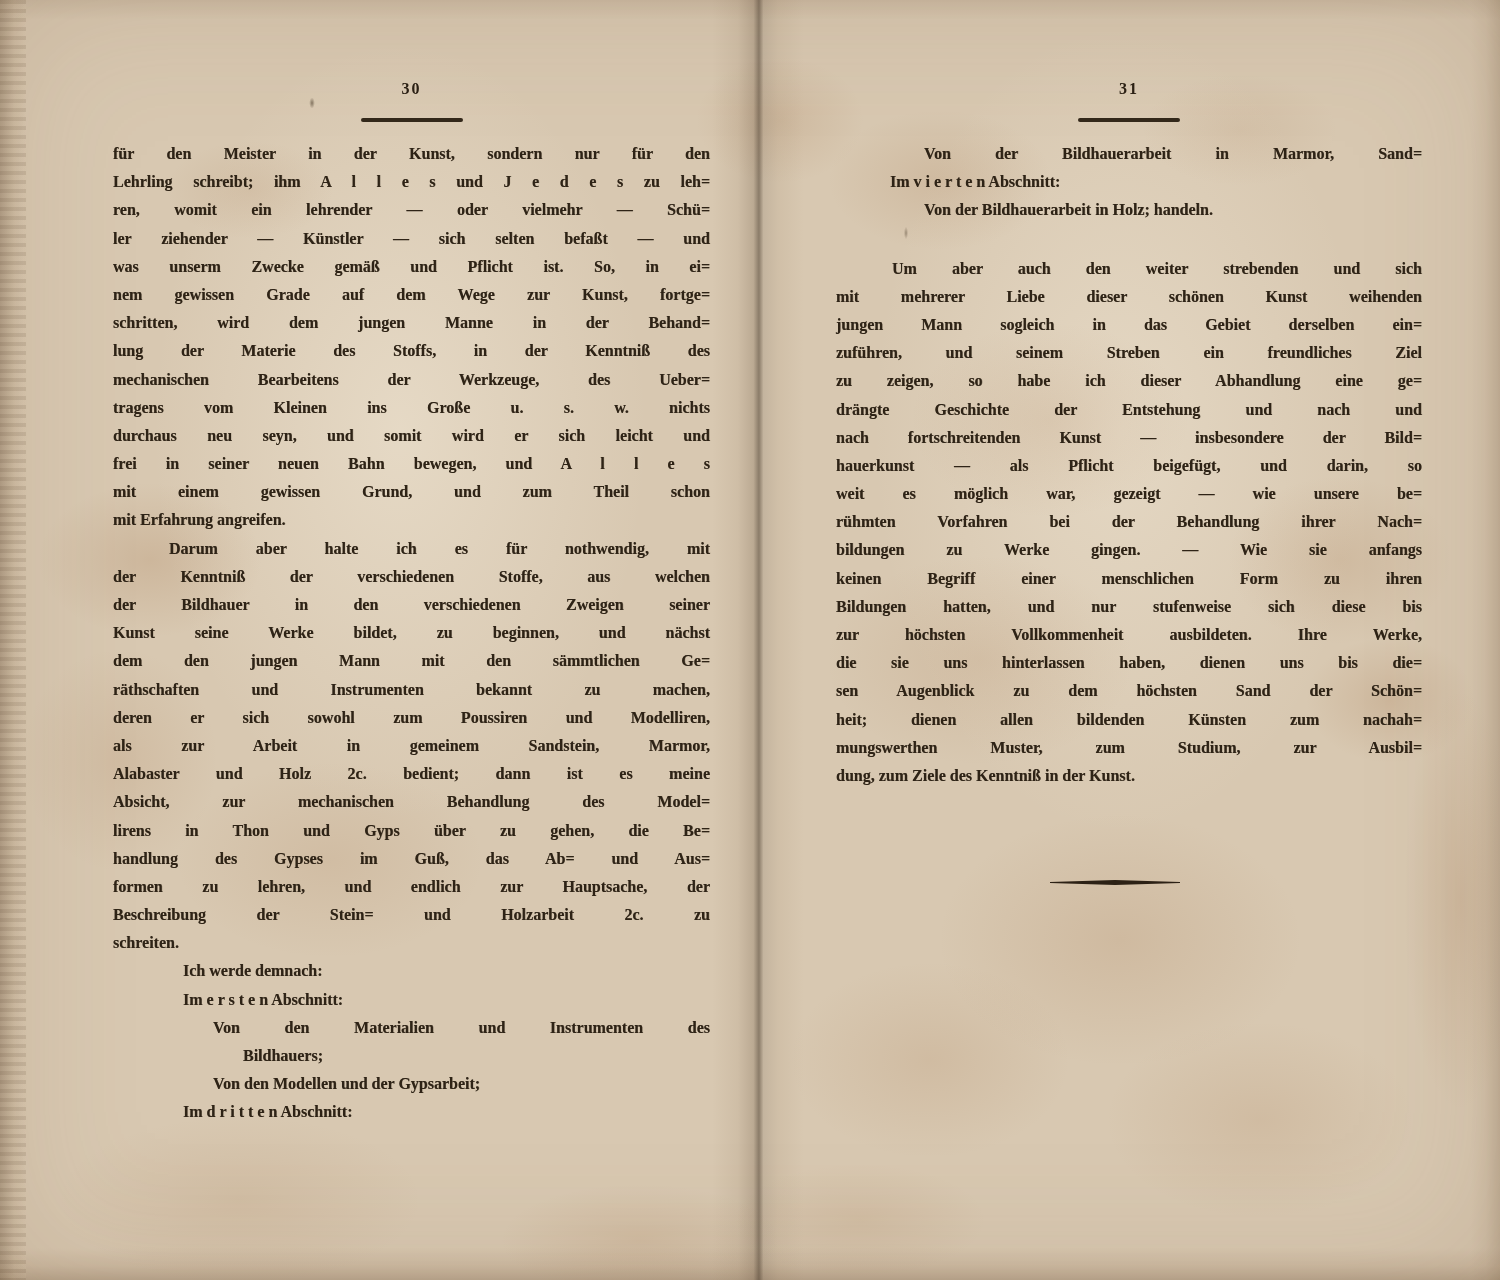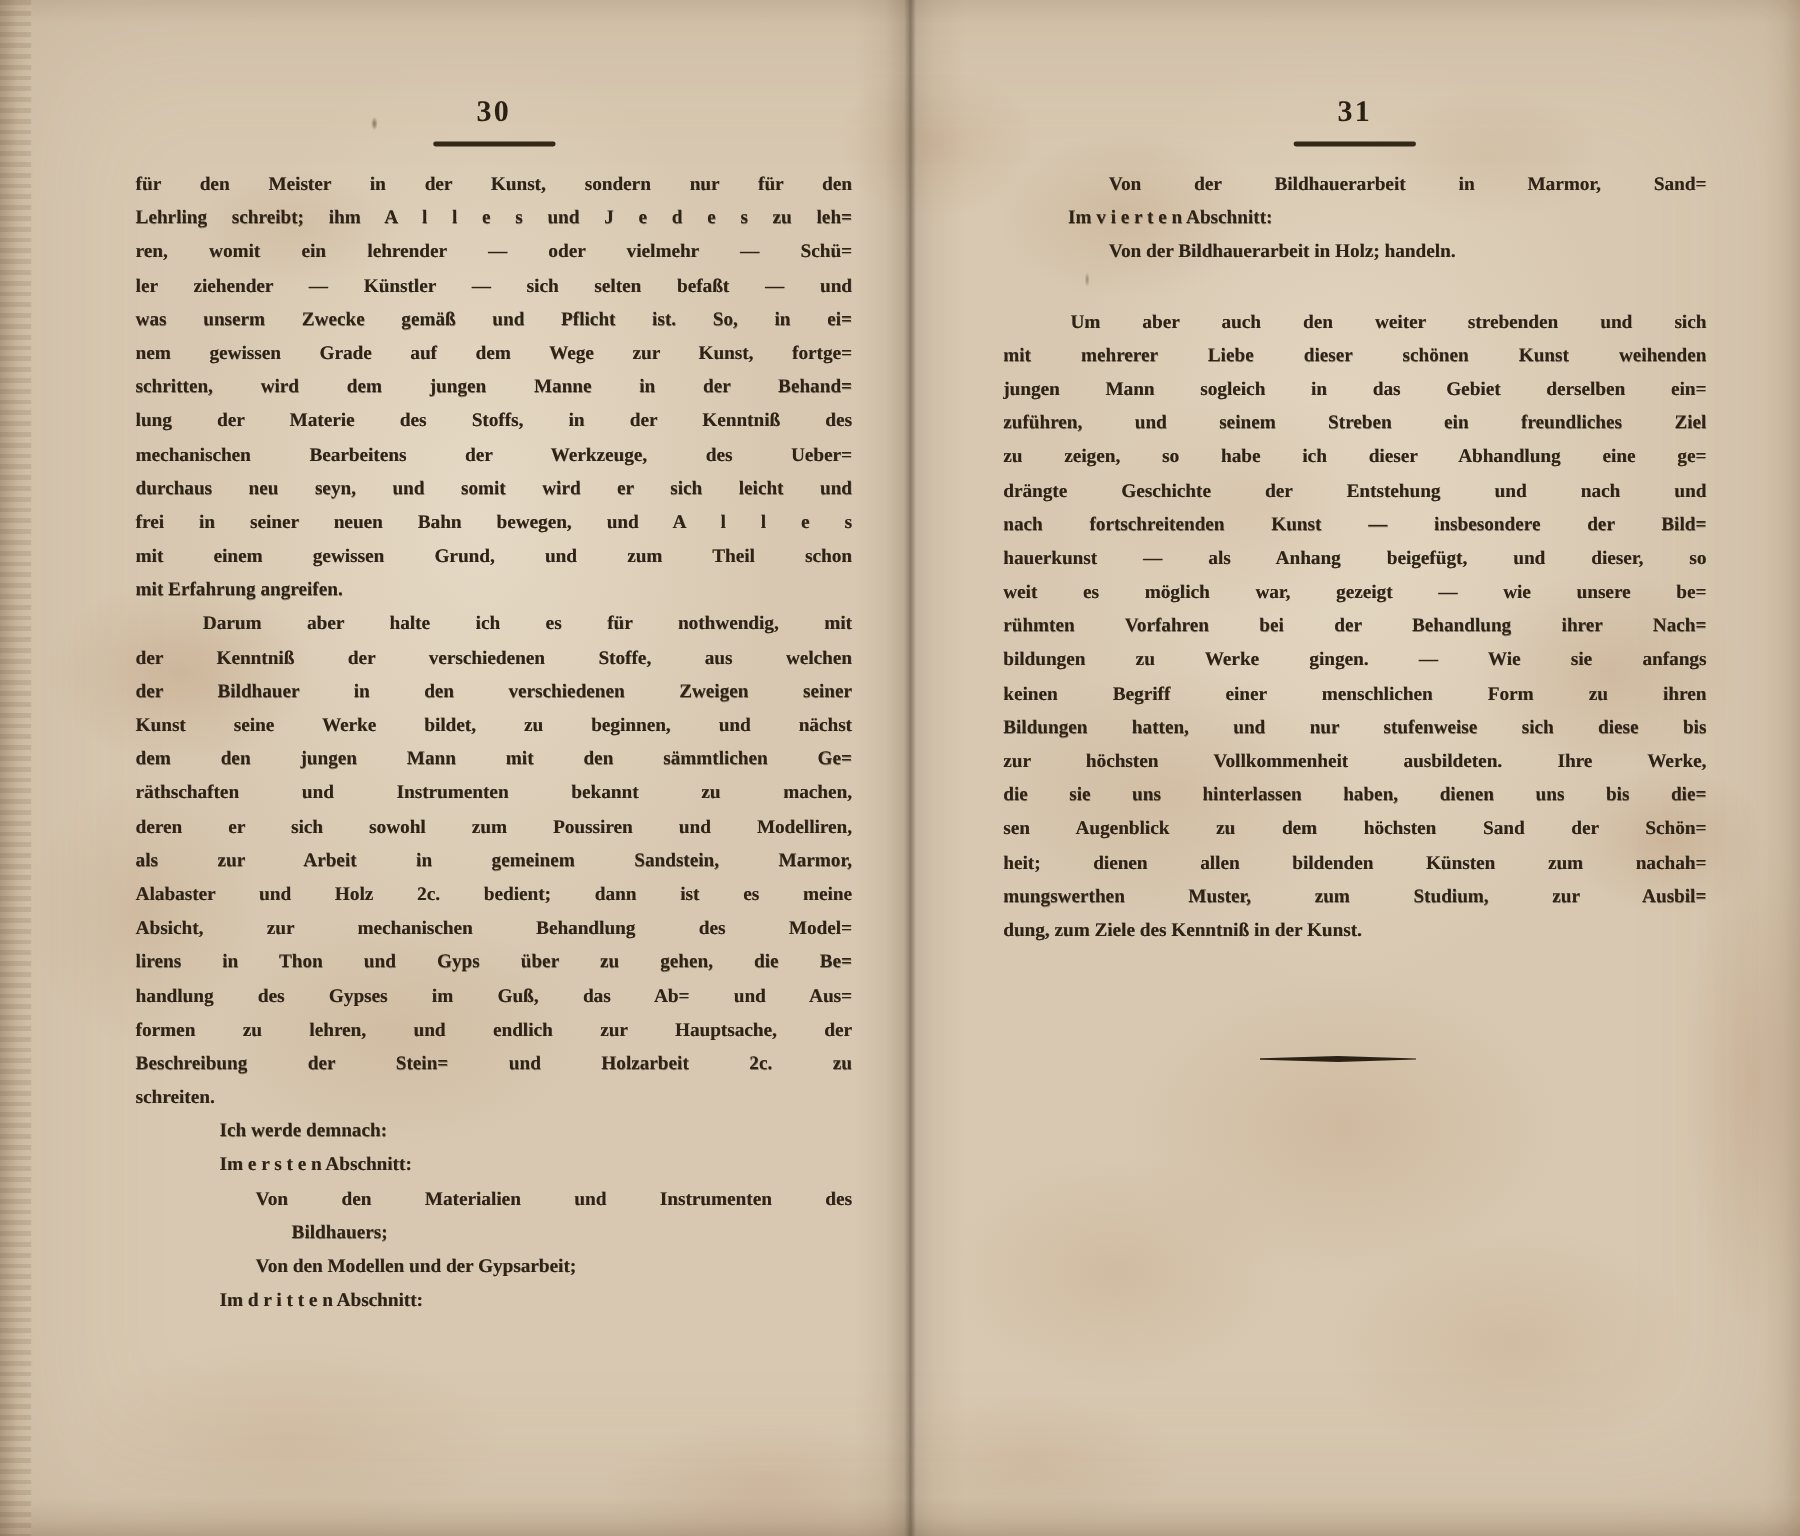--- a/index.html
+++ b/index.html
@@ -58,21 +58,21 @@
       rgba(54,40,26,.48) 51%,
       rgba(54,40,26,.12) 56%,
       rgba(140,115,85,.10) 72%,
       transparent 100%);
   }
   .page{position:absolute;top:0;height:100%;color:#2e2316}
   .pl{left:113px;width:597px}
   .pr{left:836px;width:586px}
   .pagenum{
     position:absolute;top:80px;left:0;width:100%;
-    text-align:center;font-size:25px;font-weight:700;letter-spacing:2px;
+    text-align:center;font-size:16px;font-weight:700;letter-spacing:2px;
     color:#2b2014;
   }
   .headrule{
     position:absolute;top:118px;left:50%;transform:translateX(-50%);
     width:102px;height:4px;background:#33281a;border-radius:2px/50%;
   }
   .text{
     position:absolute;top:140px;left:0;width:100%;
     font-size:16px;font-weight:700;line-height:28.2px;
     color:#2e2316;
@@ -107,20 +107,21 @@
     <div class="text">
         <div class="line j">für den Meister in der Kunst, sondern nur für den</div>
         <div class="line j">Lehrling schreibt; ihm A l l e s und J e d e s zu leh=</div>
         <div class="line j">ren, womit ein lehrender — oder vielmehr — Schü=</div>
         <div class="line j">ler ziehender — Künstler — sich selten befaßt — und</div>
         <div class="line j">was unserm Zwecke gemäß und Pflicht ist. So, in ei=</div>
         <div class="line j">nem gewissen Grade auf dem Wege zur Kunst, fortge=</div>
         <div class="line j">schritten, wird dem jungen Manne in der Behand=</div>
         <div class="line j">lung der Materie des Stoffs, in der Kenntniß des</div>
         <div class="line j">mechanischen Bearbeitens der Werkzeuge, des Ueber=</div>
+        <div class="line j">tragens vom Kleinen ins Große u. s. w. nichts</div>
         <div class="line j">durchaus neu seyn, und somit wird er sich leicht und</div>
         <div class="line j">frei in seiner neuen Bahn bewegen, und A l l e s</div>
         <div class="line j">mit einem gewissen Grund, und zum Theil schon</div>
         <div class="line">mit Erfahrung angreifen.</div>
         <div class="line j i56">Darum aber halte ich es für nothwendig, mit</div>
         <div class="line j">der Kenntniß der verschiedenen Stoffe, aus welchen</div>
         <div class="line j">der Bildhauer in den verschiedenen Zweigen seiner</div>
         <div class="line j">Kunst seine Werke bildet, zu beginnen, und nächst</div>
         <div class="line j">dem den jungen Mann mit den sämmtlichen Ge=</div>
         <div class="line j">räthschaften und Instrumenten bekannt zu machen,</div>
@@ -149,21 +150,21 @@
         <div class="line j i88">Von der Bildhauerarbeit in Marmor, Sand=</div>
         <div class="line i54">Im v i e r t e n Abschnitt:</div>
         <div class="line i88">Von der Bildhauerarbeit in Holz; handeln.</div>
         <div class="line j i56 gap">Um aber auch den weiter strebenden und sich</div>
         <div class="line j">mit mehrerer Liebe dieser schönen Kunst weihenden</div>
         <div class="line j">jungen Mann sogleich in das Gebiet derselben ein=</div>
         <div class="line j">zuführen, und seinem Streben ein freundliches Ziel</div>
         <div class="line j">zu zeigen, so habe ich dieser Abhandlung eine ge=</div>
         <div class="line j">drängte Geschichte der Entstehung und nach und</div>
         <div class="line j">nach fortschreitenden Kunst — insbesondere der Bild=</div>
-        <div class="line j">hauerkunst — als Anhang beigefügt, und dieser, so</div>
+        <div class="line j">hauerkunst — als Pflicht beigefügt, und darin, so</div>
         <div class="line j">weit es möglich war, gezeigt — wie unsere be=</div>
         <div class="line j">rühmten Vorfahren bei der Behandlung ihrer Nach=</div>
         <div class="line j">bildungen zu Werke gingen. — Wie sie anfangs</div>
         <div class="line j">keinen Begriff einer menschlichen Form zu ihren</div>
         <div class="line j">Bildungen hatten, und nur stufenweise sich diese bis</div>
         <div class="line j">zur höchsten Vollkommenheit ausbildeten. Ihre Werke,</div>
         <div class="line j">die sie uns hinterlassen haben, dienen uns bis die=</div>
         <div class="line j">sen Augenblick zu dem höchsten Sand der Schön=</div>
         <div class="line j">heit; dienen allen bildenden Künsten zum nachah=</div>
         <div class="line j">mungswerthen Muster, zum Studium, zur Ausbil=</div>

